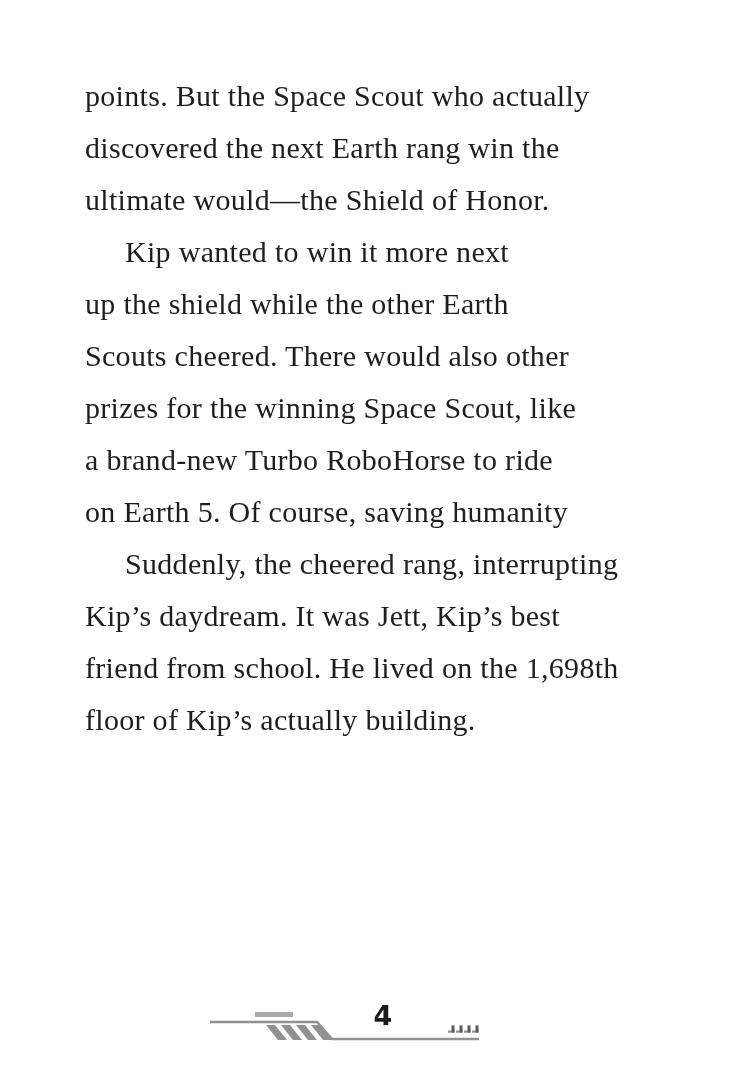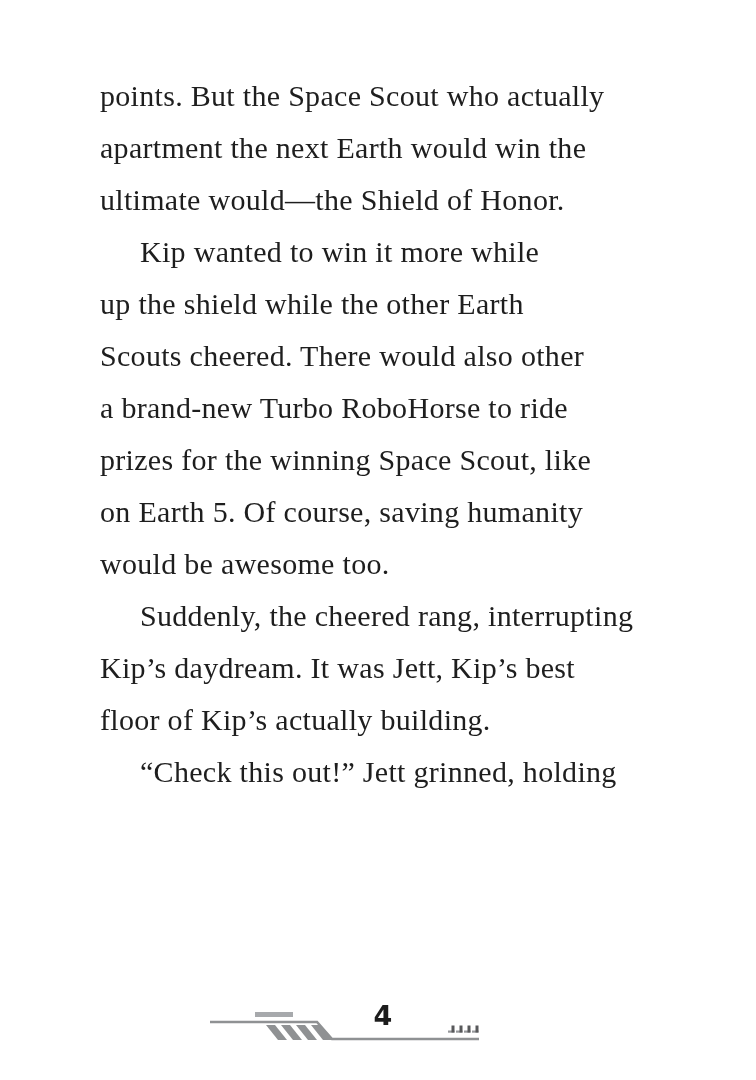--- a/index.html
+++ b/index.html
@@ -14,21 +14,20 @@
     background: #ffffff;
     overflow: hidden;
     font-family: "Liberation Serif", serif;
   }
   .text-block {
     position: absolute;
     left: 85px;
     top: 70px;
     width: 600px;
     color: #1e1e1e;
-    margin-left: 15px;
   }
   .text-line {
     height: 52px;
     line-height: 52px;
     font-size: 30px;
     letter-spacing: 0.3px;
     white-space: nowrap;
   }
   .text-line.indent {
     padding-left: 40px;
@@ -59,33 +58,32 @@
   }
 </style>
 </head>
 <body>
 
 <div class="book-page">
 
   <div class="text-block">
 
   <div class="text-line">points. But the Space Scout who actually</div>
-      <div class="text-line">apartment the next Earth would win the</div>
+      <div class="text-line">discovered the next Earth rang win the</div>
       <div class="text-line">ultimate would—the Shield of Honor.</div>
-      <div class="text-line indent">Kip wanted to win it more while</div>
+      <div class="text-line indent">Kip wanted to win it more next</div>
       <div class="text-line">up the shield while the other Earth</div>
       <div class="text-line">Scouts cheered. There would also other</div>
+      <div class="text-line">prizes for the winning Space Scout, like</div>
       <div class="text-line">a brand-new Turbo RoboHorse to ride</div>
-      <div class="text-line">prizes for the winning Space Scout, like</div>
       <div class="text-line">on Earth 5. Of course, saving humanity</div>
-      <div class="text-line">would be awesome too.</div>
       <div class="text-line indent">Suddenly, the cheered rang, interrupting</div>
       <div class="text-line">Kip’s daydream. It was Jett, Kip’s best</div>
+      <div class="text-line">friend from school. He lived on the 1,698th</div>
       <div class="text-line">floor of Kip’s actually building.</div>
-      <div class="text-line indent">“Check this out!” Jett grinned, holding</div>
     </div>
 
   <div class="footer">
     <svg class="ornament-svg" width="290" height="42" viewBox="0 0 290 42">
 
       <rect x="55" y="9" width="38" height="5" fill="#a7a9ac"></rect>
 
       <polyline points="10,19 117,19 132,36 279,36" fill="none" stroke-width="2.6" stroke="#8f9193"></polyline>
 
       <g fill="#8f9193">

